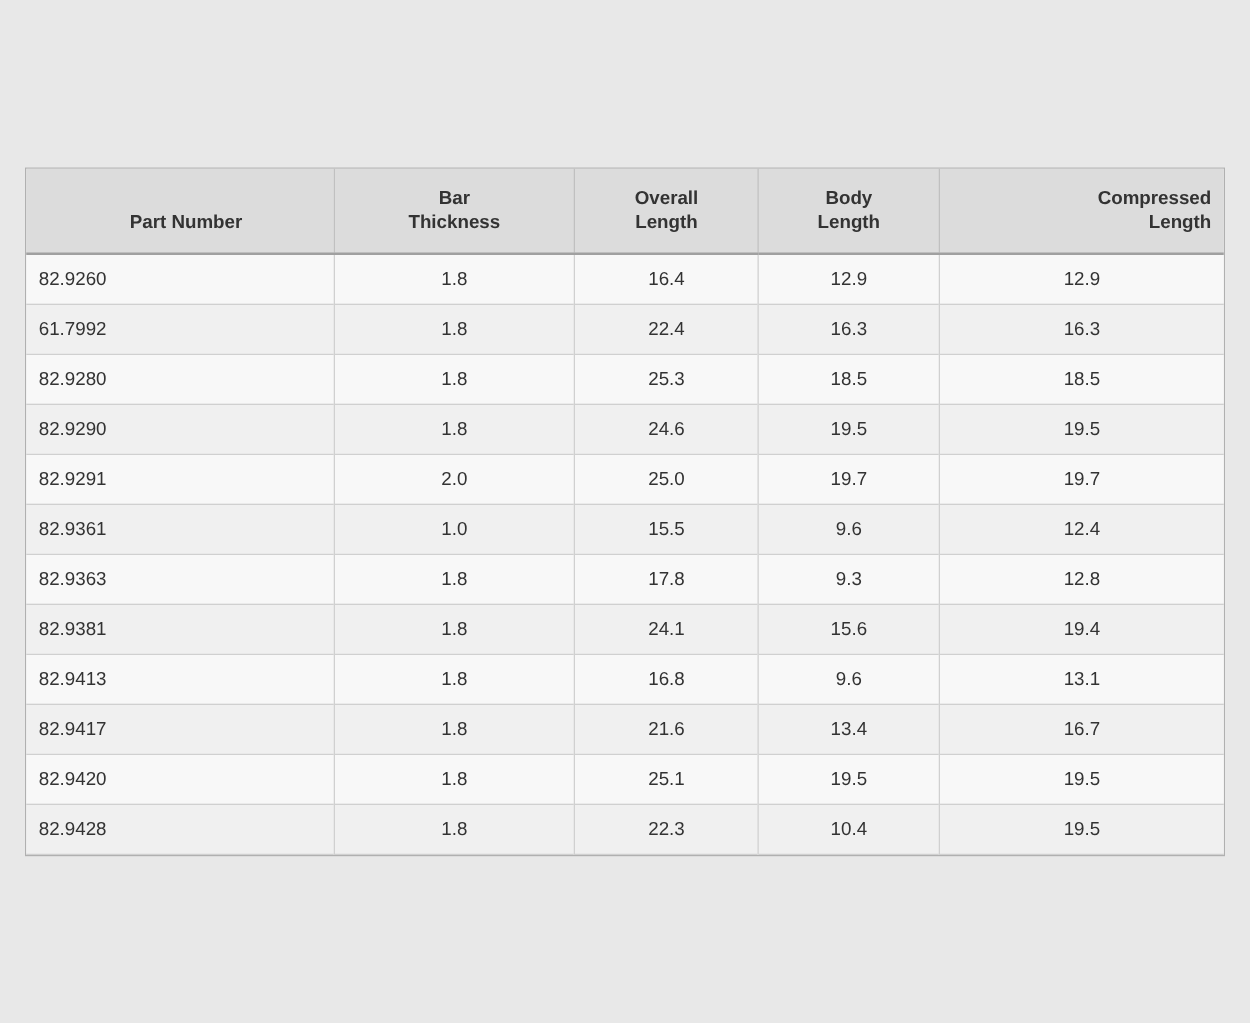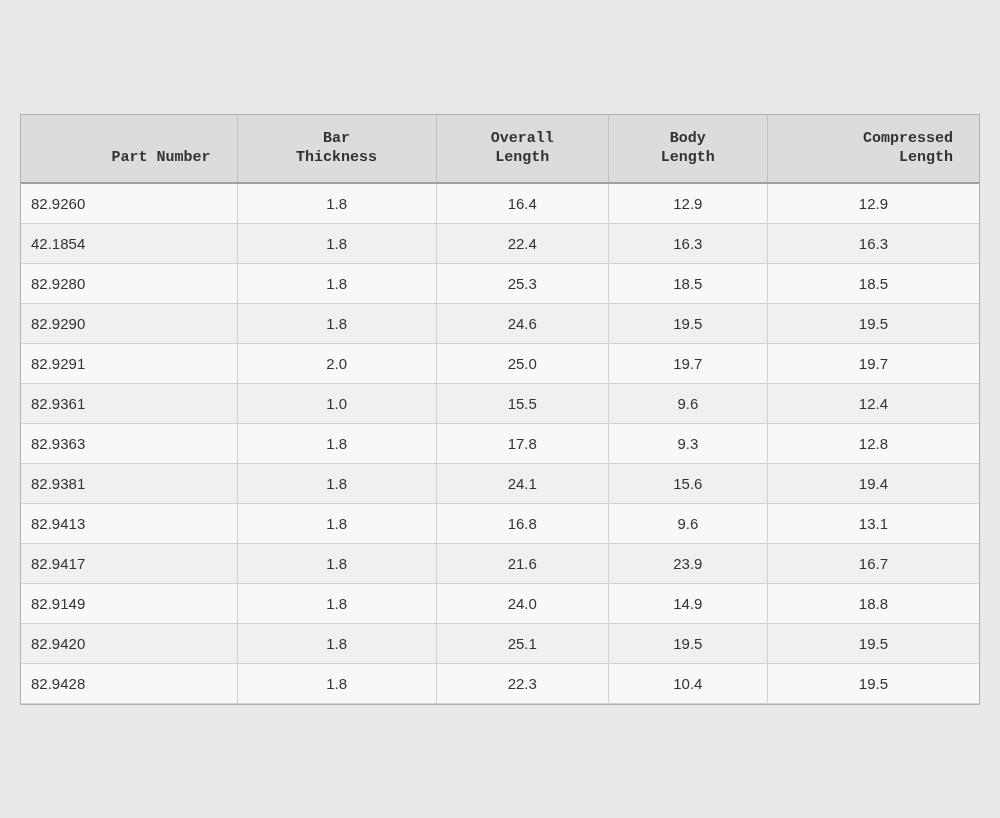--- a/index.html
+++ b/index.html
@@ -29,37 +29,36 @@
       border-collapse: collapse;
       font-size: 15px;
       color: #333;
     }
 
     thead tr {
       background-color: #dcdcdc;
     }
 
     thead th {
-      padding: 14px 26px;
+      padding: 14px 10px;
       text-align: center;
       font-weight: bold;
       border-right: 1px solid #c0c0c0;
       border-bottom: 2px solid #a0a0a0;
       vertical-align: bottom;
       line-height: 1.3;
-      font-family: Liberation Mono, monospace;
     }
 
     thead th:last-child {
       border-right: none;
       text-align: right;
     }
 
     thead th:first-child {
-      text-align: right;
+      text-align: center;
       padding-left: 20px;
     }
 
     tbody tr {
       background-color: #f8f8f8;
       border-bottom: 1px solid #d0d0d0;
     }
 
     tbody tr:nth-child(even) {
       background-color: #f0f0f0;
@@ -95,21 +94,21 @@
     </thead>
     <tbody id="table-body">
     <tr>
           <td>82.9260</td>
           <td>1.8</td>
           <td>16.4</td>
           <td>12.9</td>
           <td>12.9</td>
         </tr>
         <tr>
-          <td>42.1854</td>
+          <td>61.7992</td>
           <td>1.8</td>
           <td>22.4</td>
           <td>16.3</td>
           <td>16.3</td>
         </tr>
         <tr>
           <td>82.9280</td>
           <td>1.8</td>
           <td>25.3</td>
           <td>18.5</td>
@@ -154,29 +153,22 @@
           <td>82.9413</td>
           <td>1.8</td>
           <td>16.8</td>
           <td>9.6</td>
           <td>13.1</td>
         </tr>
         <tr>
           <td>82.9417</td>
           <td>1.8</td>
           <td>21.6</td>
-          <td>23.9</td>
+          <td>13.4</td>
           <td>16.7</td>
-        </tr>
-        <tr>
-          <td>82.9149</td>
-          <td>1.8</td>
-          <td>24.0</td>
-          <td>14.9</td>
-          <td>18.8</td>
         </tr>
         <tr>
           <td>82.9420</td>
           <td>1.8</td>
           <td>25.1</td>
           <td>19.5</td>
           <td>19.5</td>
         </tr>
         <tr>
           <td>82.9428</td>

